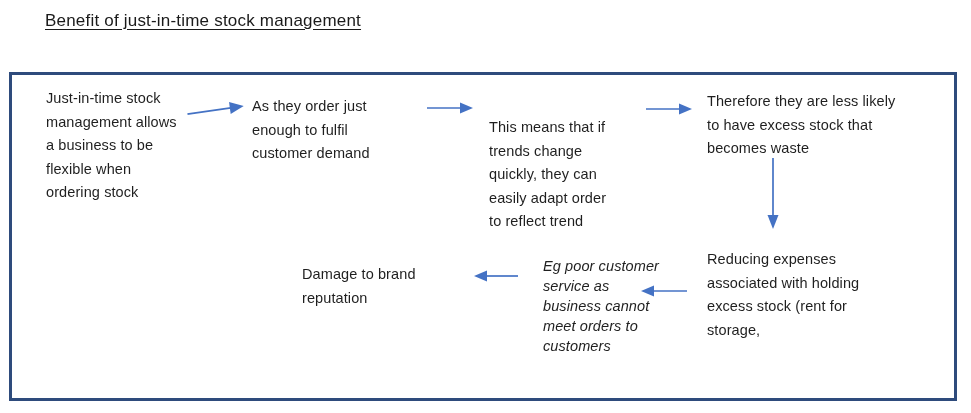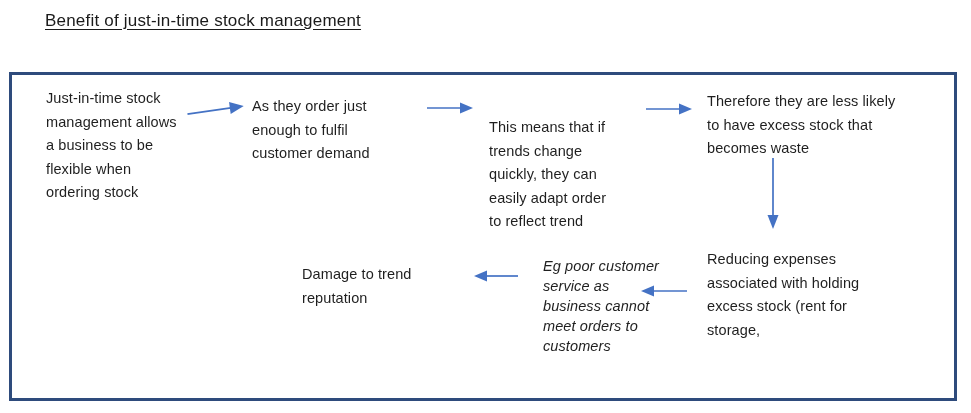--- a/index.html
+++ b/index.html
@@ -132,16 +132,16 @@
 service as
 business cannot
 meet orders to
 customers</div>
 
   <svg class="arrow arrow-6" width="45" height="14" viewBox="0 0 45 14">
     <polygon points="0,7 13,1.5 13,12.5" fill="#4472c4"></polygon>
     <line x1="12" y1="7" x2="44" y2="7" stroke="#4472c4" stroke-width="1.7"></line>
   </svg>
 
-  <div class="step step-7">Damage to trend
+  <div class="step step-7">Damage to brand
 reputation</div>
 
 </div>
 
 </body></html>

